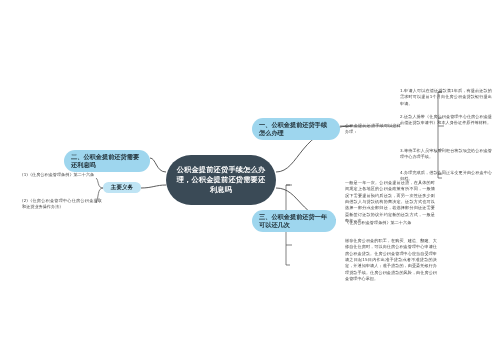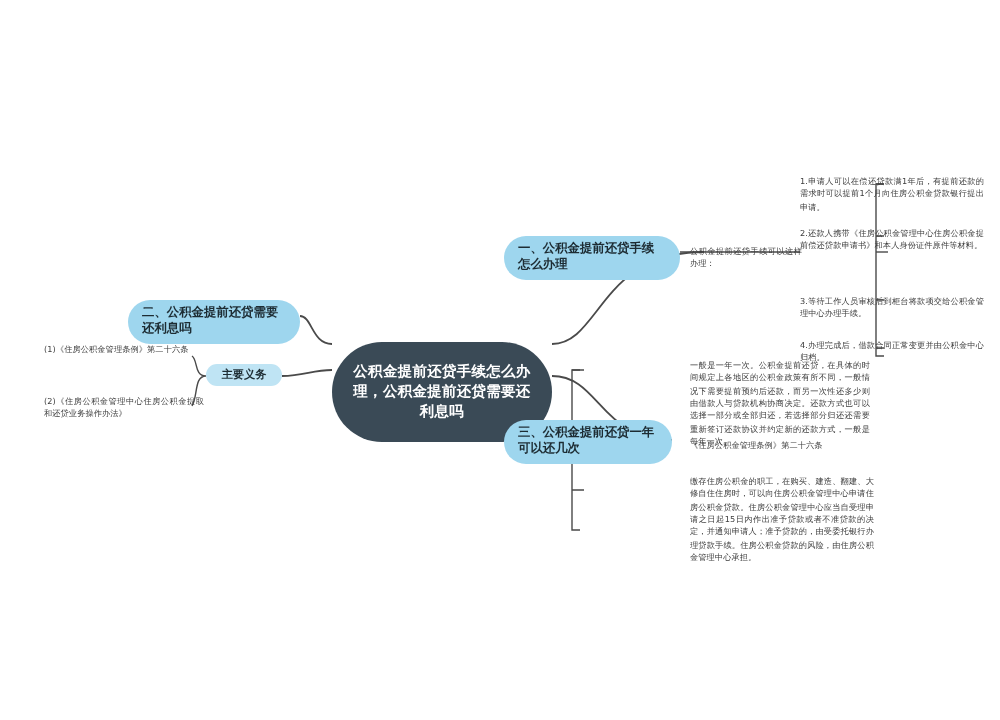--- a/index.html
+++ b/index.html
@@ -11,21 +11,21 @@
   #canvas{position:relative;width:500px;height:360px;}
   #edges{position:absolute;left:0;top:0;width:500px;height:360px;pointer-events:none;}
 
   .node{position:absolute;box-sizing:border-box;}
 
   .root{
     left:166px;top:155px;width:110px;height:50px;
     background:#3a4a56;color:#ffffff;border-radius:25px;
     display:flex;align-items:center;justify-content:center;
     text-align:center;line-height:1.35;font-size:7.2px;font-weight:bold;
-    padding:3px 8px;letter-spacing:.2px;margin-top:16px;
+    padding:3px 8px;letter-spacing:.2px;
   }
   .branch{
     background:#9ed6ee;color:#1d2c33;border-radius:11px;
     display:flex;align-items:center;
     font-size:6.2px;line-height:1.3;padding:3px 7px;font-weight:bold;
     box-sizing:border-box;
   }
   .b1{left:252px;top:118px;width:88px;min-height:15px;}
   .b2{left:64px;top:150px;width:86px;min-height:15px;}
   .b3{left:252px;top:210px;width:84px;min-height:20px;}

